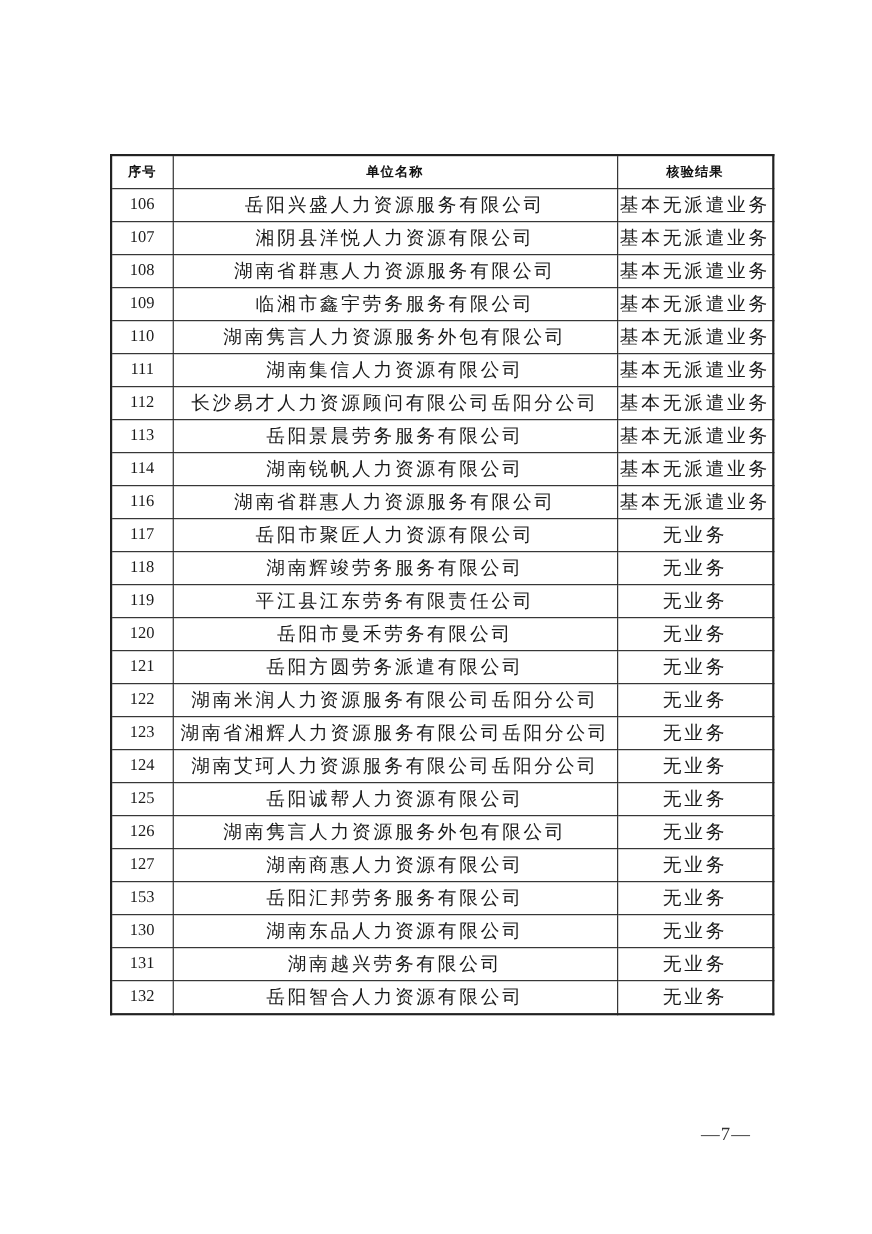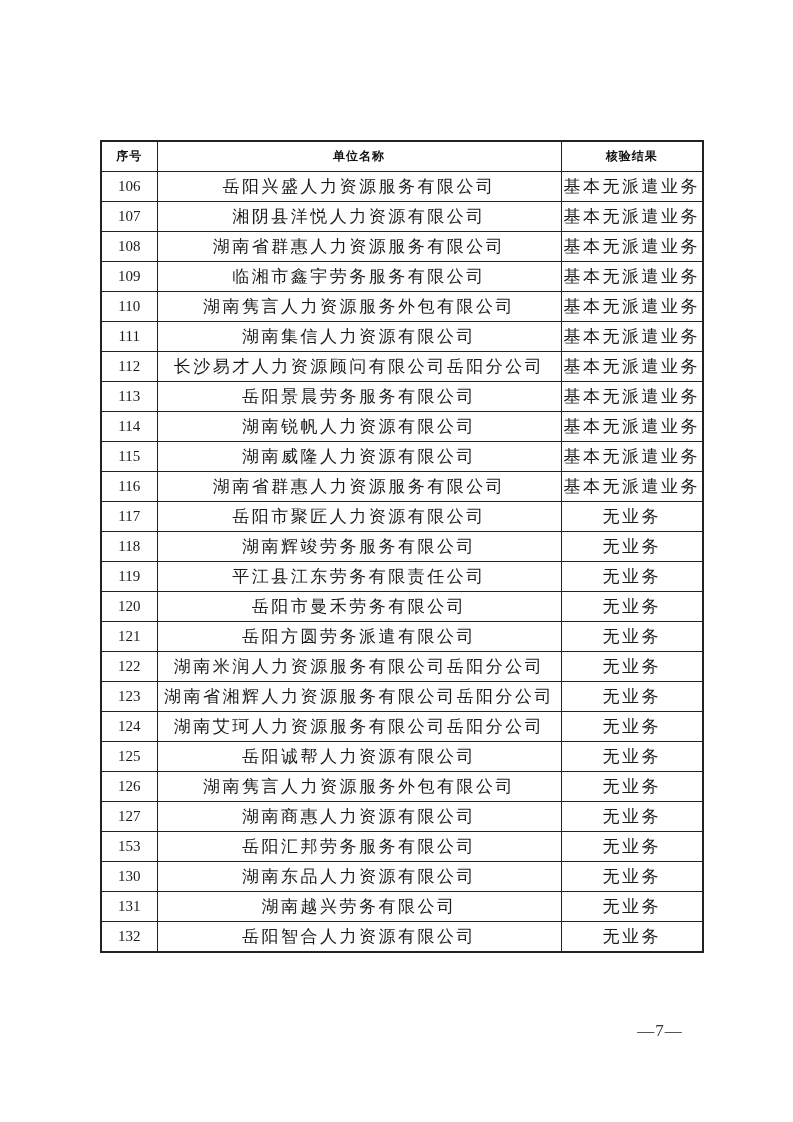--- a/index.html
+++ b/index.html
@@ -129,25 +129,20 @@
           <td class="cell-no">113</td>
           <td class="cell-name">岳阳景晨劳务服务有限公司</td>
           <td class="cell-result">基本无派遣业务</td>
         </tr>
         <tr>
           <td class="cell-no">114</td>
           <td class="cell-name">湖南锐帆人力资源有限公司</td>
           <td class="cell-result">基本无派遣业务</td>
         </tr>
         <tr>
-          <td class="cell-no">115</td>
-          <td class="cell-name">湖南威隆人力资源有限公司</td>
-          <td class="cell-result">基本无派遣业务</td>
-        </tr>
-        <tr>
           <td class="cell-no">116</td>
           <td class="cell-name">湖南省群惠人力资源服务有限公司</td>
           <td class="cell-result">基本无派遣业务</td>
         </tr>
         <tr>
           <td class="cell-no">117</td>
           <td class="cell-name">岳阳市聚匠人力资源有限公司</td>
           <td class="cell-result">无业务</td>
         </tr>
         <tr>

